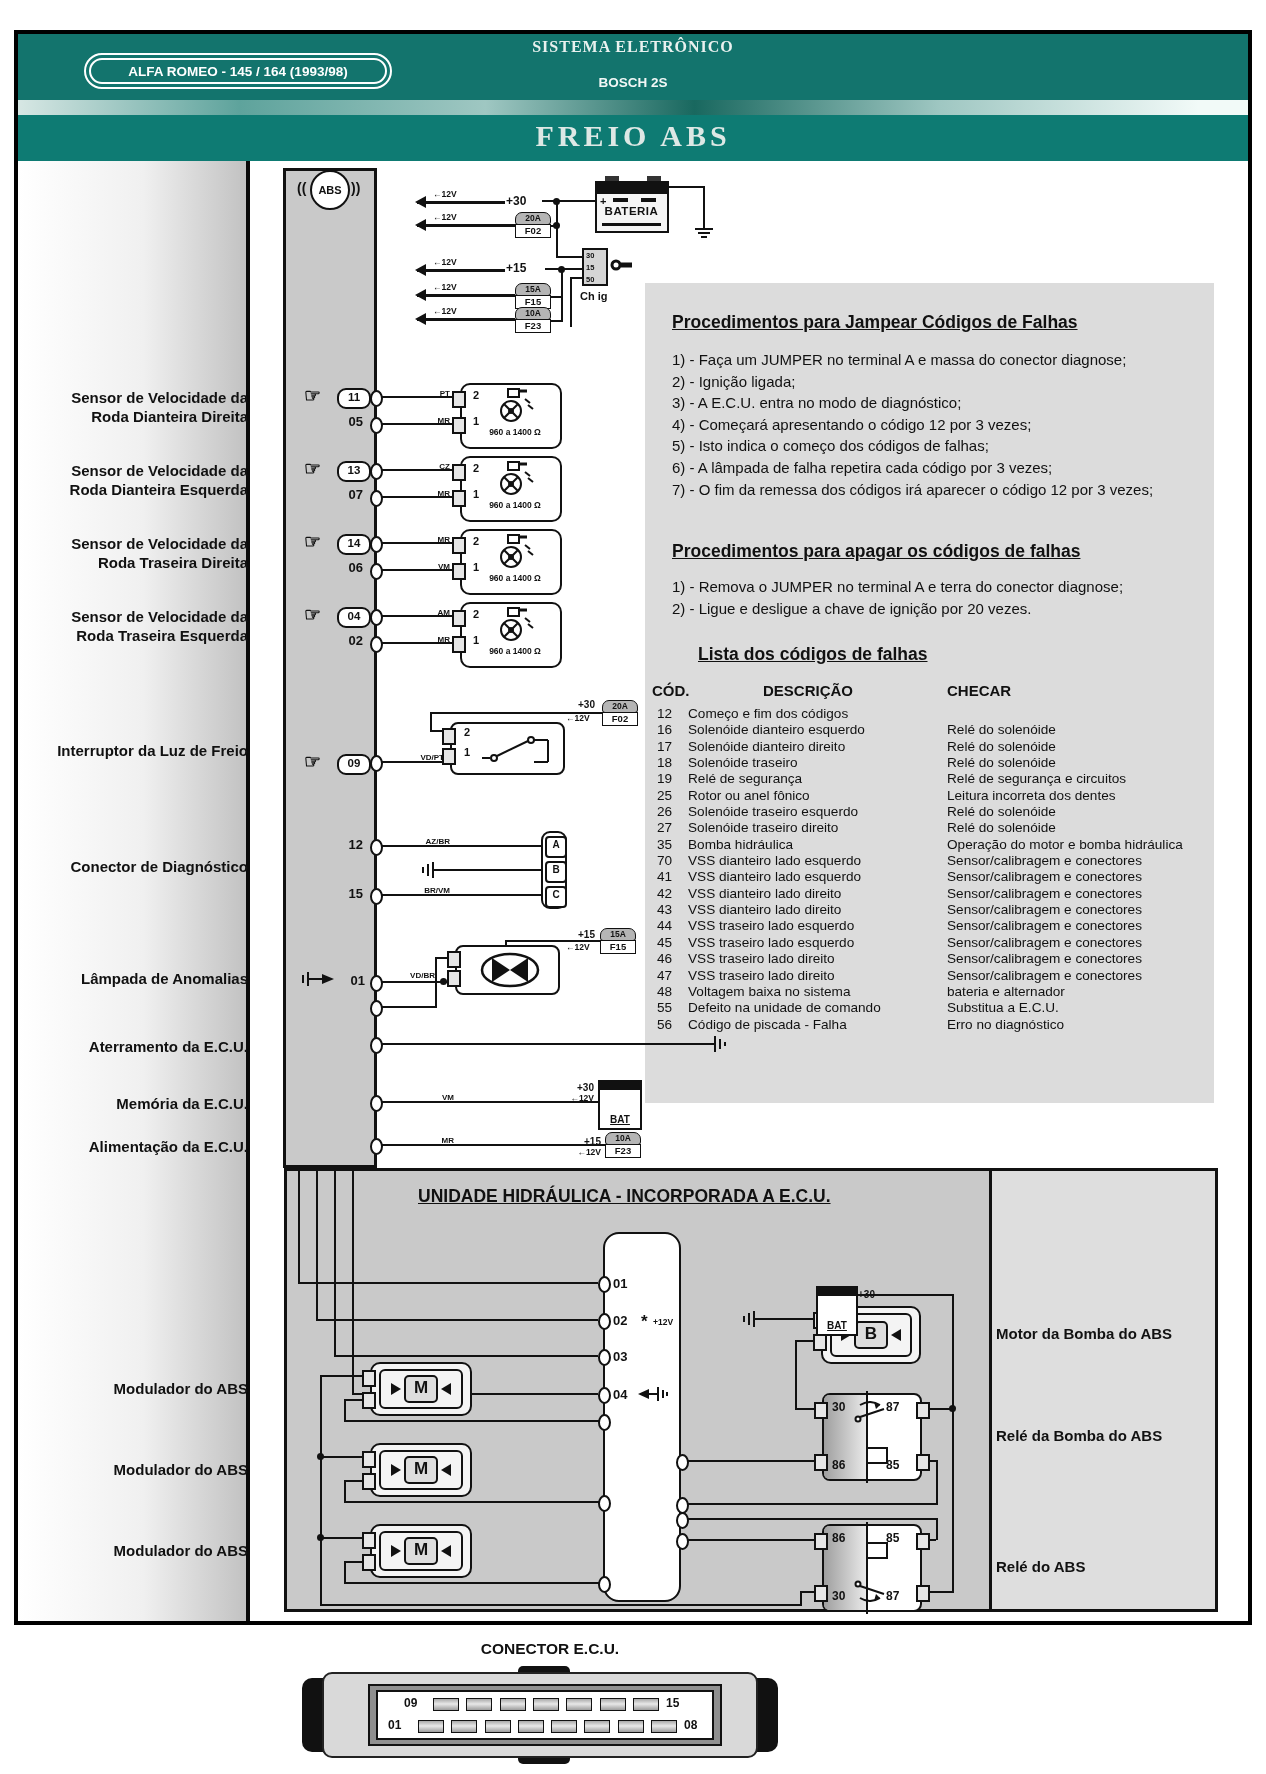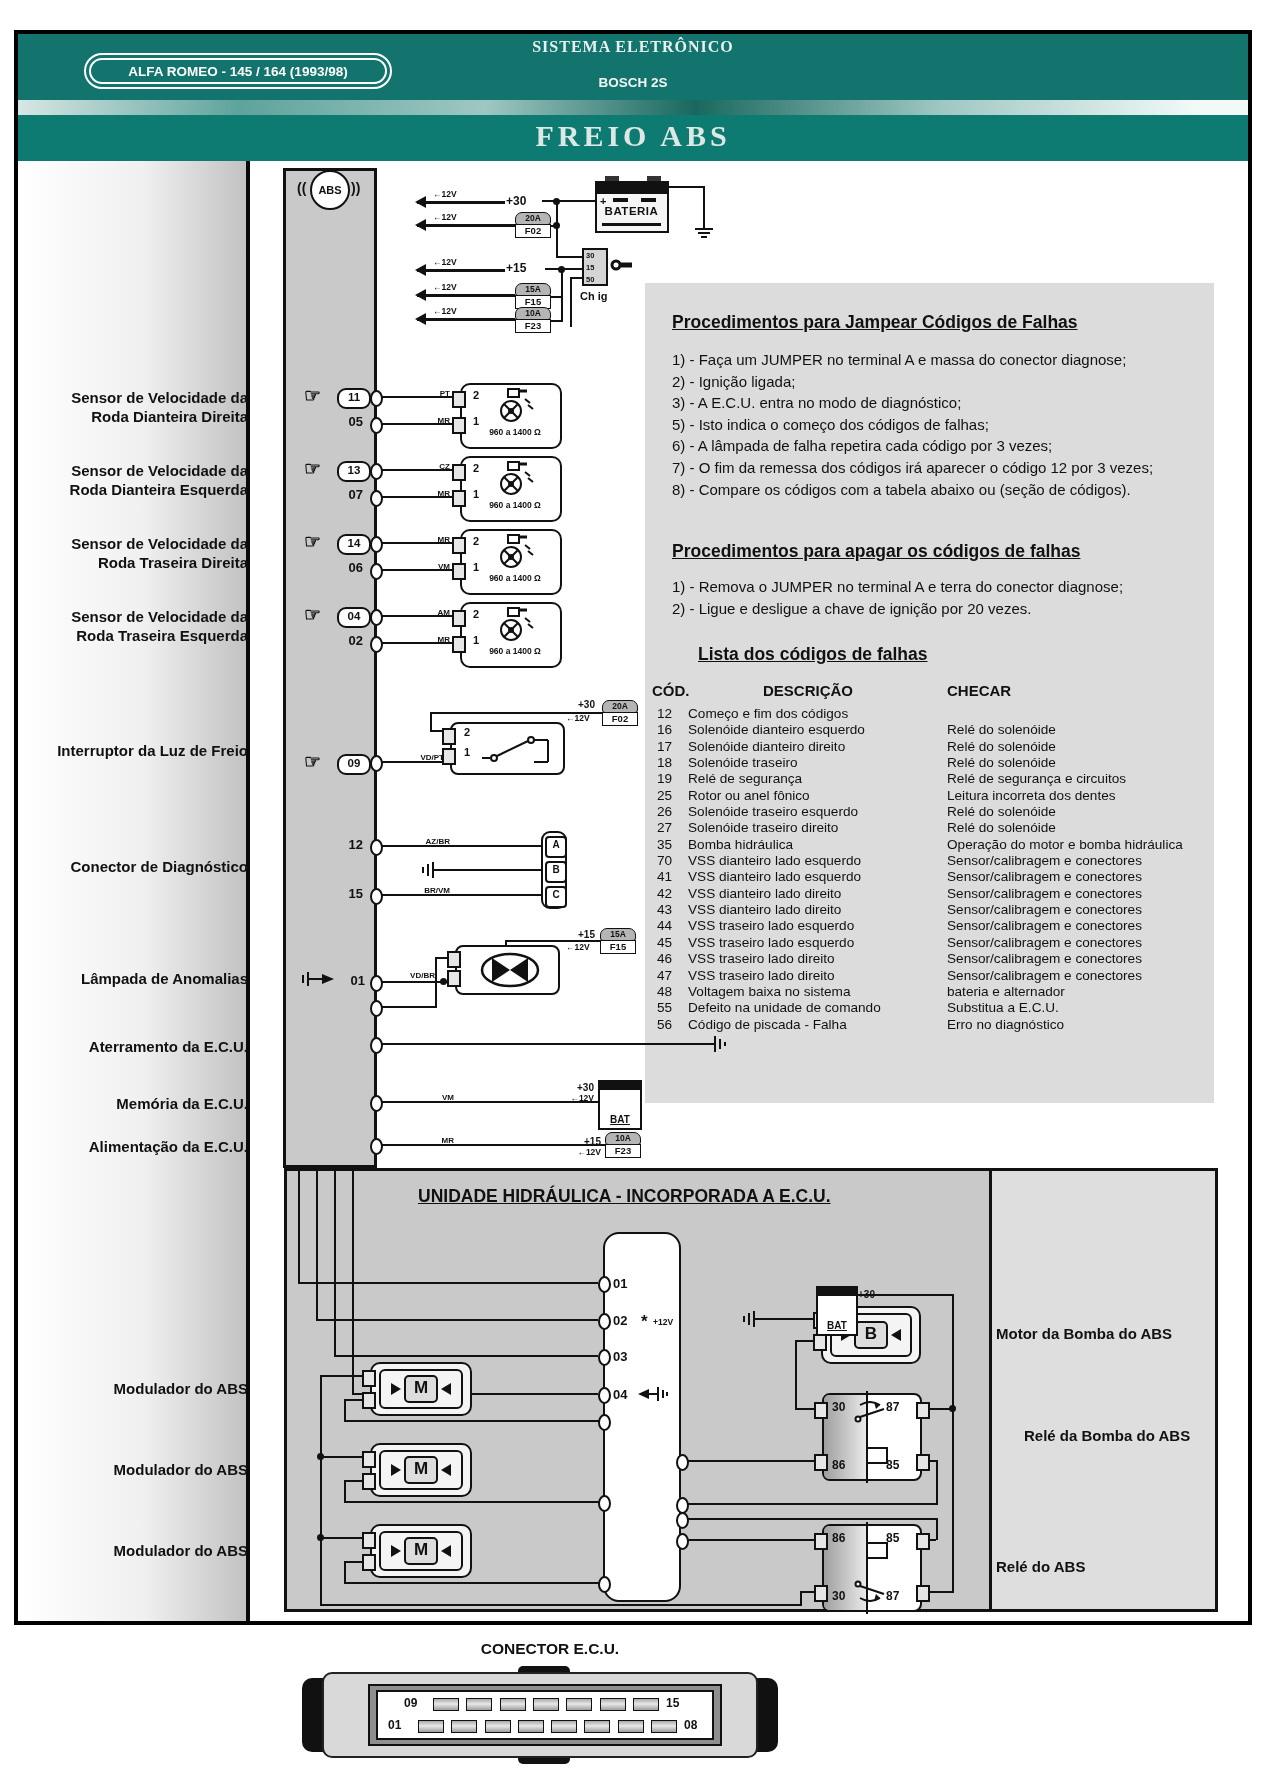--- a/index.html
+++ b/index.html
@@ -81,24 +81,24 @@
   <div class="ab" style="left:989px;top:1171px;width:226px;height:438px;background:#dedede;border-left:3px solid #111;"></div>
   <div class="t hdl" style="left:418px;top:1186px;z-index:2;">UNIDADE HIDRÁULICA - INCORPORADA A E.C.U.</div>
 
   <div class="ab" style="left:645px;top:283px;width:569px;height:820px;background:#dcdcdc;"></div>
   <div class="t hdl" style="left:672px;top:312px;">Procedimentos para Jampear Códigos de Falhas</div>
   <div class="ab" style="left:672px;top:349px;width:535px;">
 
   <div class="pitem">1) - Faça um JUMPER no terminal A e massa do conector diagnose;</div>
       <div class="pitem">2) - Ignição ligada;</div>
       <div class="pitem">3) - A E.C.U. entra no modo de diagnóstico;</div>
+      <div class="pitem">4) - Começará apresentando o código 12 por 3 vezes;</div>
       <div class="pitem">5) - Isto indica o começo dos códigos de falhas;</div>
       <div class="pitem">6) - A lâmpada de falha repetira cada código por 3 vezes;</div>
       <div class="pitem">7) - O fim da remessa dos códigos irá aparecer o código 12 por 3 vezes;</div>
-      <div class="pitem">8) - Compare os códigos com a tabela abaixo ou (seção de códigos).</div>
     </div>
   <div class="t hdl" style="left:672px;top:541px;">Procedimentos para apagar os códigos de falhas</div>
   <div class="ab" style="left:672px;top:576px;width:535px;">
 
   <div class="pitem">1) - Remova o JUMPER no terminal A e terra do conector diagnose;</div>
       <div class="pitem">2) - Ligue e desligue a chave de ignição por 20 vezes.</div>
     </div>
   <div class="t hdl" style="left:672px;top:644px;margin-left:26px;">Lista dos códigos de falhas</div>
   <div class="t" style="left:652px;top:682px;font-weight:bold;font-size:15px;">CÓD.</div>
   <div class="t" style="left:763px;top:682px;font-weight:bold;font-size:15px;">DESCRIÇÃO</div>
@@ -690,21 +690,21 @@
   <i class="tab" style="left:814px;top:1533px;"></i>
   <i class="tab" style="left:916px;top:1533px;"></i>
   <i class="tab" style="left:814px;top:1585px;"></i>
   <i class="tab" style="left:916px;top:1585px;"></i>
   <i class="w" style="left:681px;top:1539px;width:133px;height:2px;"></i>
   <i class="w" style="left:924px;top:1539px;width:12px;height:2px;"></i>
   <i class="w" style="left:936px;top:1518px;width:2px;height:22px;"></i>
   <i class="w" style="left:681px;top:1518px;width:257px;height:2px;"></i>
 
   <div class="rlab" style="top:1325px;">Motor da Bomba do ABS</div>
-  <div class="rlab" style="top:1427px;margin-left:28px;">Relé da Bomba do ABS</div>
+  <div class="rlab" style="top:1427px;">Relé da Bomba do ABS</div>
   <div class="rlab" style="top:1558px;">Relé do ABS</div>
 
   <div class="t" style="left:420px;top:1640px;width:260px;text-align:center;font-weight:bold;font-size:15.5px;">CONECTOR E.C.U.</div>
   <div class="ab" style="left:302px;top:1678px;width:26px;height:74px;background:#111;border-radius:10px 0 0 10px;"></div>
   <div class="ab" style="left:752px;top:1678px;width:26px;height:74px;background:#111;border-radius:0 10px 10px 0;"></div>
   <div class="ab" style="left:518px;top:1666px;width:52px;height:12px;background:#111;border-radius:5px;"></div>
   <div class="ab" style="left:518px;top:1752px;width:52px;height:12px;background:#111;border-radius:5px;"></div>
   <div class="ab" style="left:322px;top:1672px;width:436px;height:86px;background:#d9d9d9;border:2px solid #222;border-radius:10px;"></div>
   <div class="ab" style="left:368px;top:1684px;width:354px;height:62px;background:#8f8f8f;border:2px solid #111;"></div>
   <div class="ab" style="left:376px;top:1690px;width:338px;height:50px;background:#fff;border:2px solid #111;"></div>

